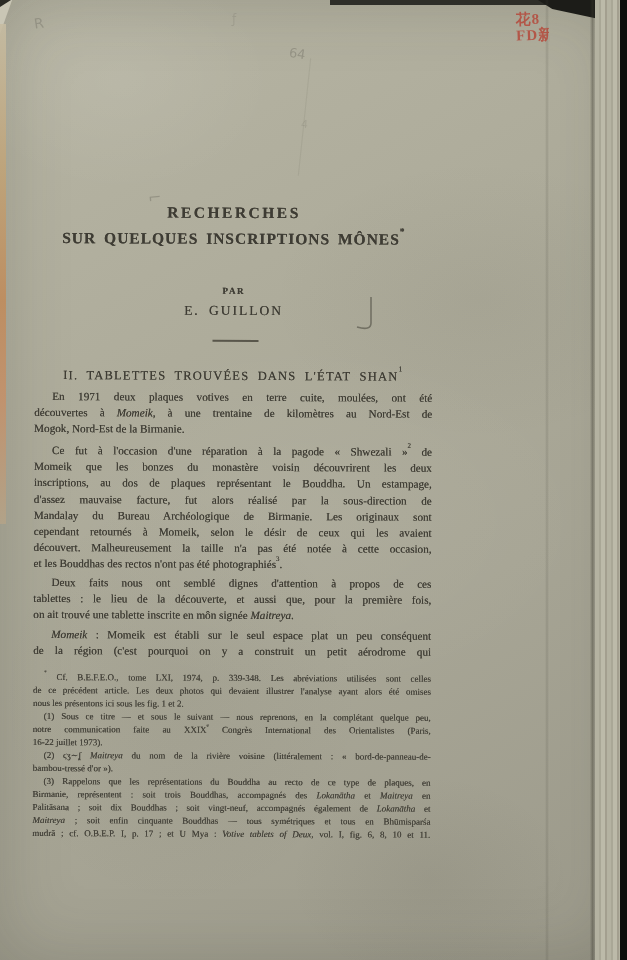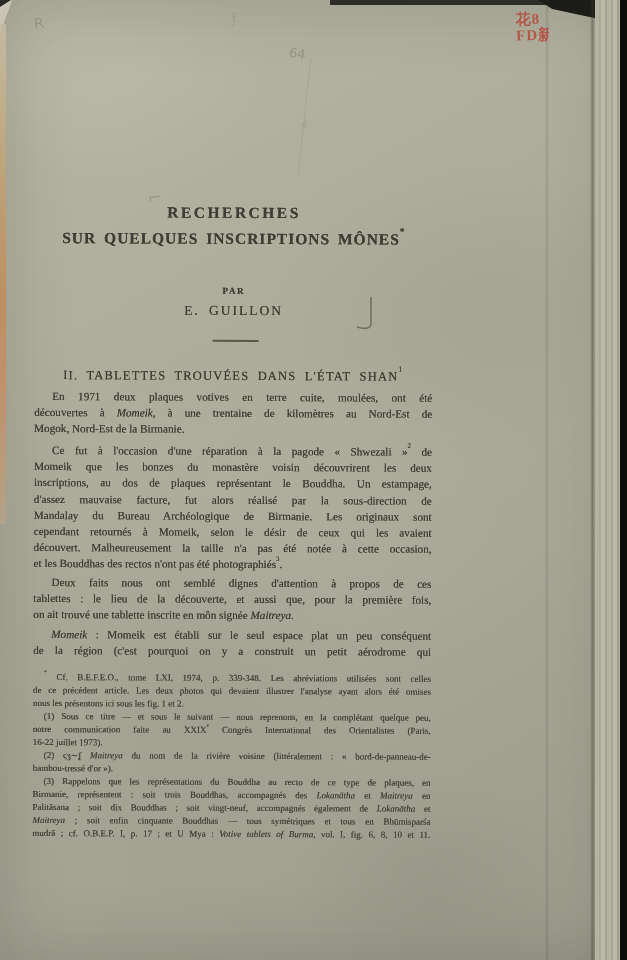--- a/index.html
+++ b/index.html
@@ -145,17 +145,17 @@
         </div>
       <div>
           <div class="tline ind">(2) ϛʒ∼ʆ <i>Maitreya</i> du nom de la rivière voisine (littéralement : « bord-de-panneau-de-</div>
           <div class="tline nl">bambou-tressé d'or »).</div>
         </div>
       <div>
           <div class="tline ind">(3) Rappelons que les représentations du Bouddha au recto de ce type de plaques, en</div>
           <div class="tline">Birmanie, représentent : soit trois Bouddhas, accompagnés des <i>Lokanātha</i> et <i>Maitreya</i> en</div>
           <div class="tline">Palitāsana ; soit dix Bouddhas ; soit vingt-neuf, accompagnés également de <i>Lokanātha</i> et</div>
           <div class="tline"><i>Maitreya</i> ; soit enfin cinquante Bouddhas — tous symétriques et tous en Bhūmisparśa</div>
-          <div class="tline">mudrā ; cf. O.B.E.P. I, p. 17 ; et U Mya : <i>Votive tablets of Burma</i>, vol. I, fig. 6, 8, 10 et 11.</div>
+          <div class="tline">mudrā ; cf. O.B.E.P. I, p. 17 ; et U Mya : <i>Votive tablets of Deux</i>, vol. I, fig. 6, 8, 10 et 11.</div>
         </div>
     </div>
   </div>
 </div>
 
 </body></html>

